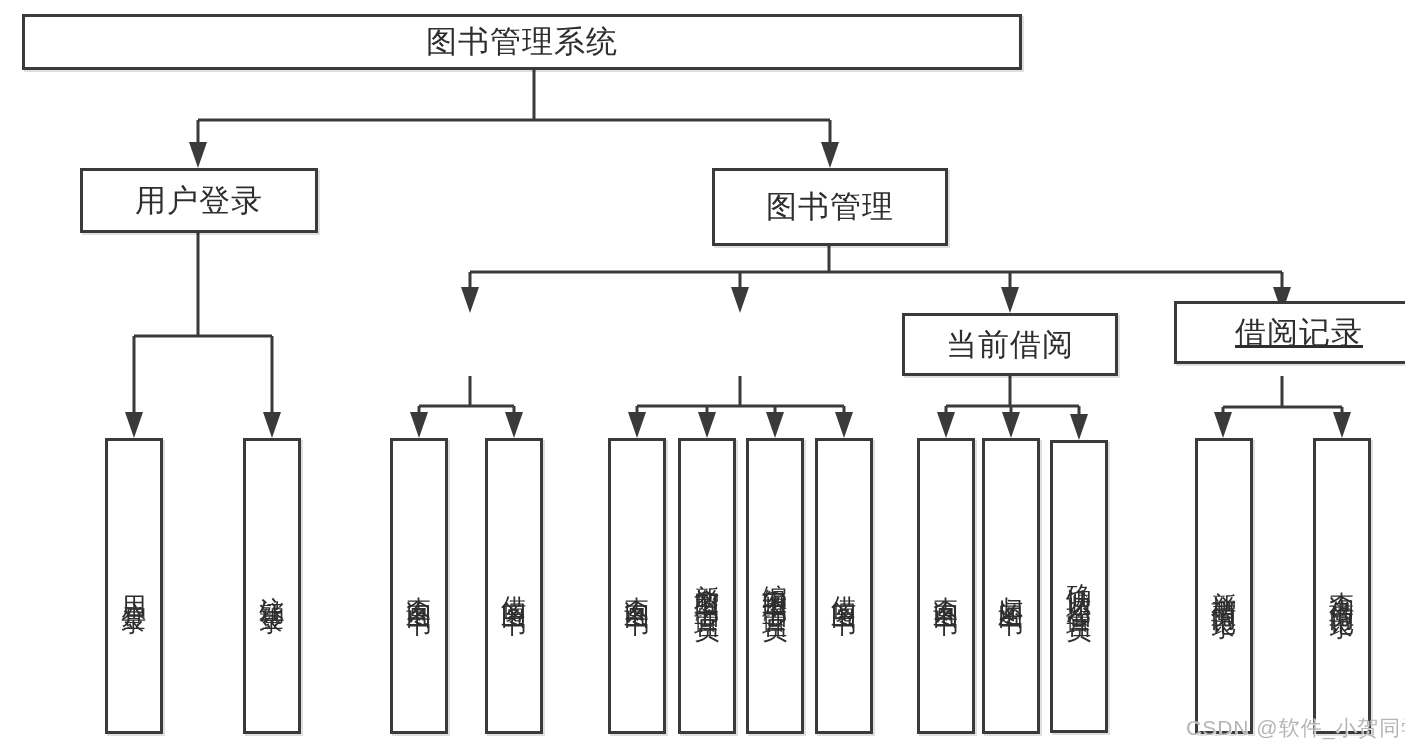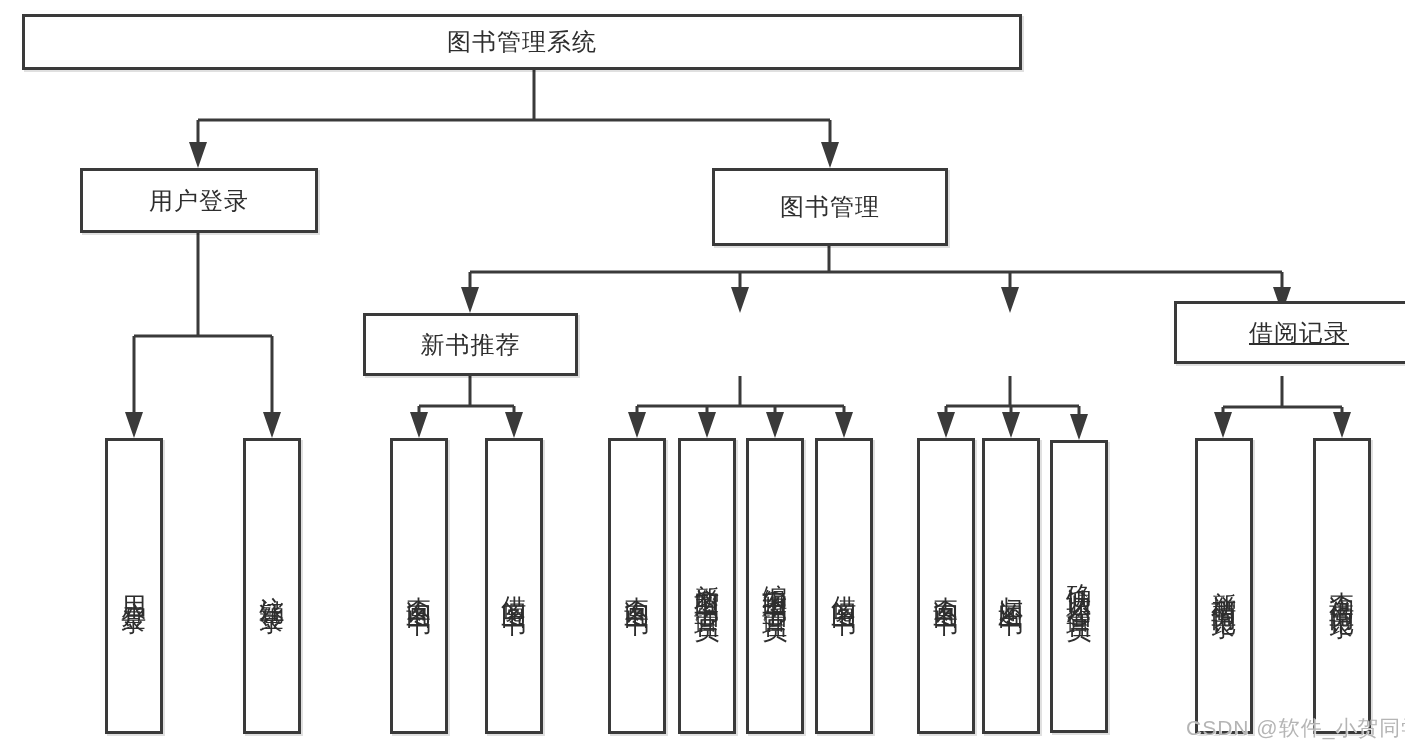--- a/index.html
+++ b/index.html
@@ -13,21 +13,21 @@
   .connectors{position:absolute;left:0;top:0;width:1405px;height:747px;}
   .box{
     position:absolute;
     box-sizing:border-box;
     border:3px solid #3a3a3a;
     background:#ffffff;
     display:flex;align-items:center;justify-content:center;
     color:#2e2e2e;
     box-shadow:2px 2px 0 rgba(0,0,0,0.12);
   }
-  .h-label{font-size:24px;letter-spacing:1px;white-space:nowrap;}
+  .h-label{font-size:31px;letter-spacing:1px;white-space:nowrap;}
   .v-box .v-label{
     writing-mode:vertical-rl;
     text-orientation:mixed;
     font-size:25px;
     letter-spacing:5px;
     line-height:1.05;
     white-space:nowrap;
   }
   .watermark{
     position:absolute;
@@ -71,22 +71,22 @@
     <span class="h-label">图书管理系统</span>
   </div>
 
   <div class="box" style="left:80px;top:168px;width:238px;height:65px;">
     <span class="h-label">用户登录</span>
   </div>
   <div class="box" style="left:712px;top:168px;width:236px;height:78px;">
     <span class="h-label">图书管理</span>
   </div>
 
-  <div class="box" style="left:363px;top:313px;width:215px;height:63px;">
-    <span class="h-label">新书推荐</span>
+  <div class="box" style="left:902px;top:313px;width:216px;height:63px;">
+    <span class="h-label">当前借阅</span>
   </div>
   <div class="box" style="left:1174px;top:301px;width:250px;height:63px;text-decoration:underline;">
     <span class="h-label">借阅记录</span>
   </div>
 
   <div class="box v-box" style="left:105px;top:438px;width:58px;height:296px;">
     <span class="v-label">用户登录</span>
   </div>
   <div class="box v-box" style="left:243px;top:438px;width:58px;height:296px;">
     <span class="v-label">注销登录</span>

